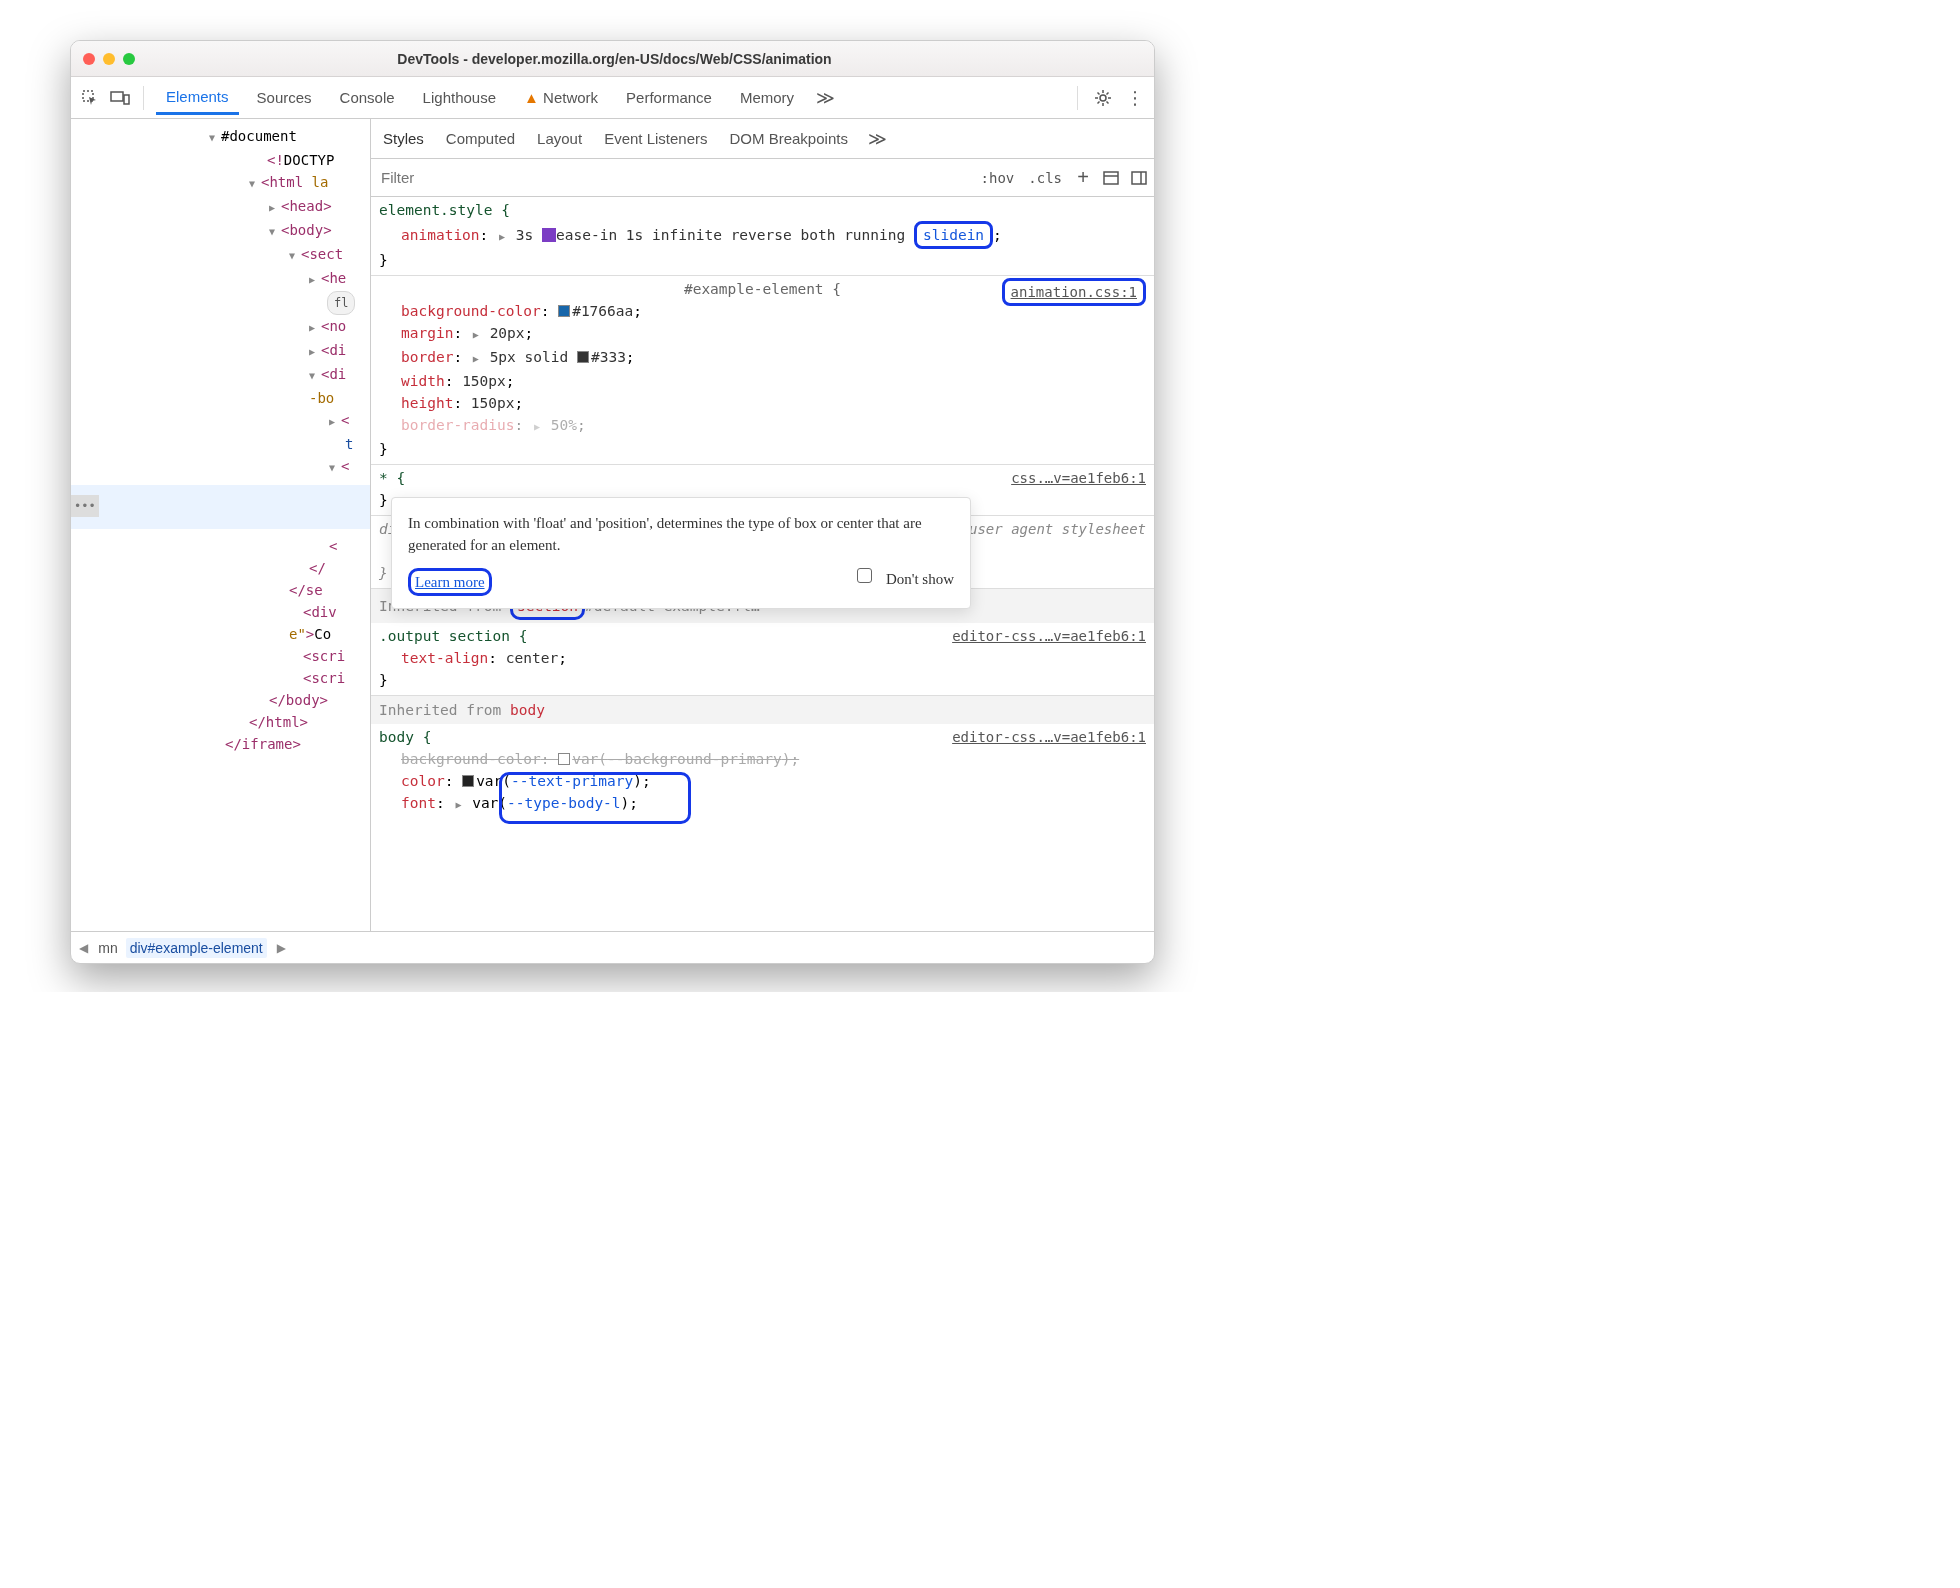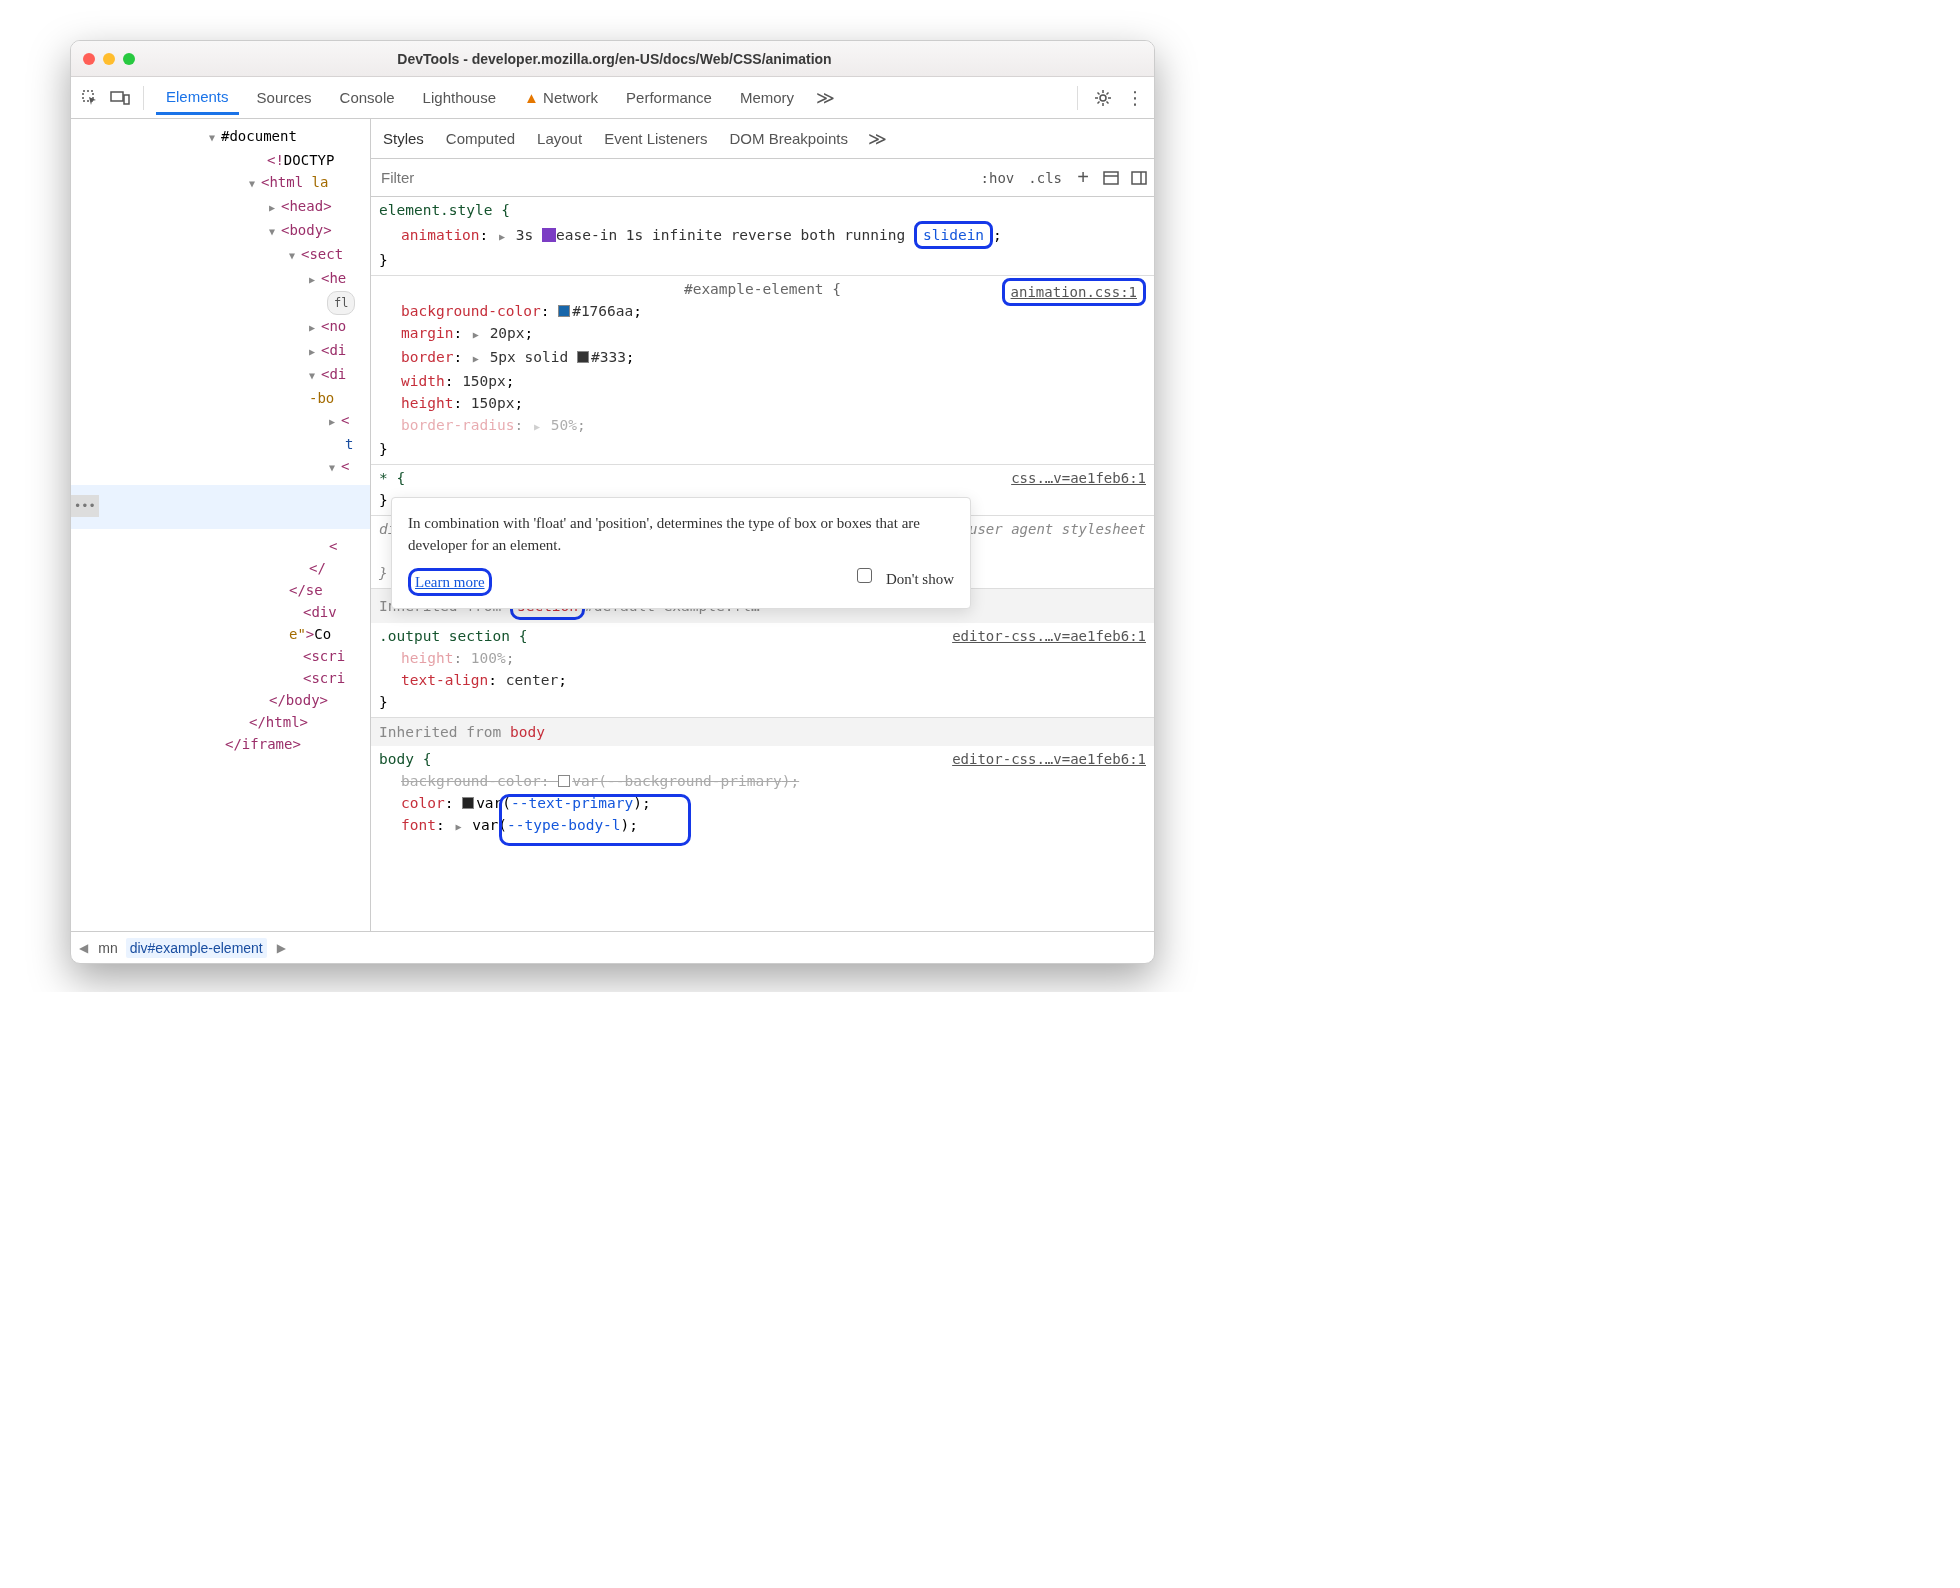--- a/index.html
+++ b/index.html
@@ -258,40 +258,39 @@
           <div class="em">}</div>
         </div>
 
         <div class="inh-head">
           <span>Inherited from </span><span class="circ2"><span style="color:#c62f3b">section</span></span><span>#default-example.fl…</span>
         </div>
 
         <div class="rule-block">
           <span class="srclink">editor-css.…v=ae1feb6:1</span>
           <div class="selector">.output section {</div>
-          <div class="prop"><span class="pname" style="opacity:.45">height</span><span style="opacity:.45">: </span><span class="pval" style="opacity:.45">100%</span><span style="opacity:.45">;</span></div>
           <div class="prop"><span class="pname">text-align</span>: <span class="pval">center</span>;</div>
           <div>}</div>
         </div>
 
         <div class="inh-head">
           <span>Inherited from </span><span style="color:#c62f3b">body</span>
         </div>
 
         <div class="rule-block" style="border-bottom:none;">
           <span class="srclink">editor-css.…v=ae1feb6:1</span>
           <div class="selector">body {</div>
           <div class="prop strike"><span>background-color</span>: <span class="sw" style="background:#fff"></span>var(<span>--background-primary</span>);</div>
           <div class="prop"><span class="pname">color</span>: <span class="sw" style="background:#222"></span>var(<span class="link">--text-primary</span>);</div>
           <div class="prop"><span class="pname">font</span>: <span class="tri">▶</span> var(<span class="link">--type-body-l</span>);</div>
           <div style="position:absolute; left:128px; bottom:-4px; border:3px solid #1538e8; border-radius:10px; width:192px; height:52px; pointer-events:none;"></div>
         </div>
 
         <div class="tooltip">
-          <div>In combination with 'float' and 'position', determines the type of box or boxes that are developer for an element.</div>
+          <div>In combination with 'float' and 'position', determines the type of box or center that are generated for an element.</div>
           <div class="tt-row">
             <span class="circ2"><span class="lm-link">Learn more</span></span>
             <div style="flex:1"></div>
             <span class="chk"></span>
             <span>Don't show</span>
           </div>
         </div>
 
       </div>
     </div>

